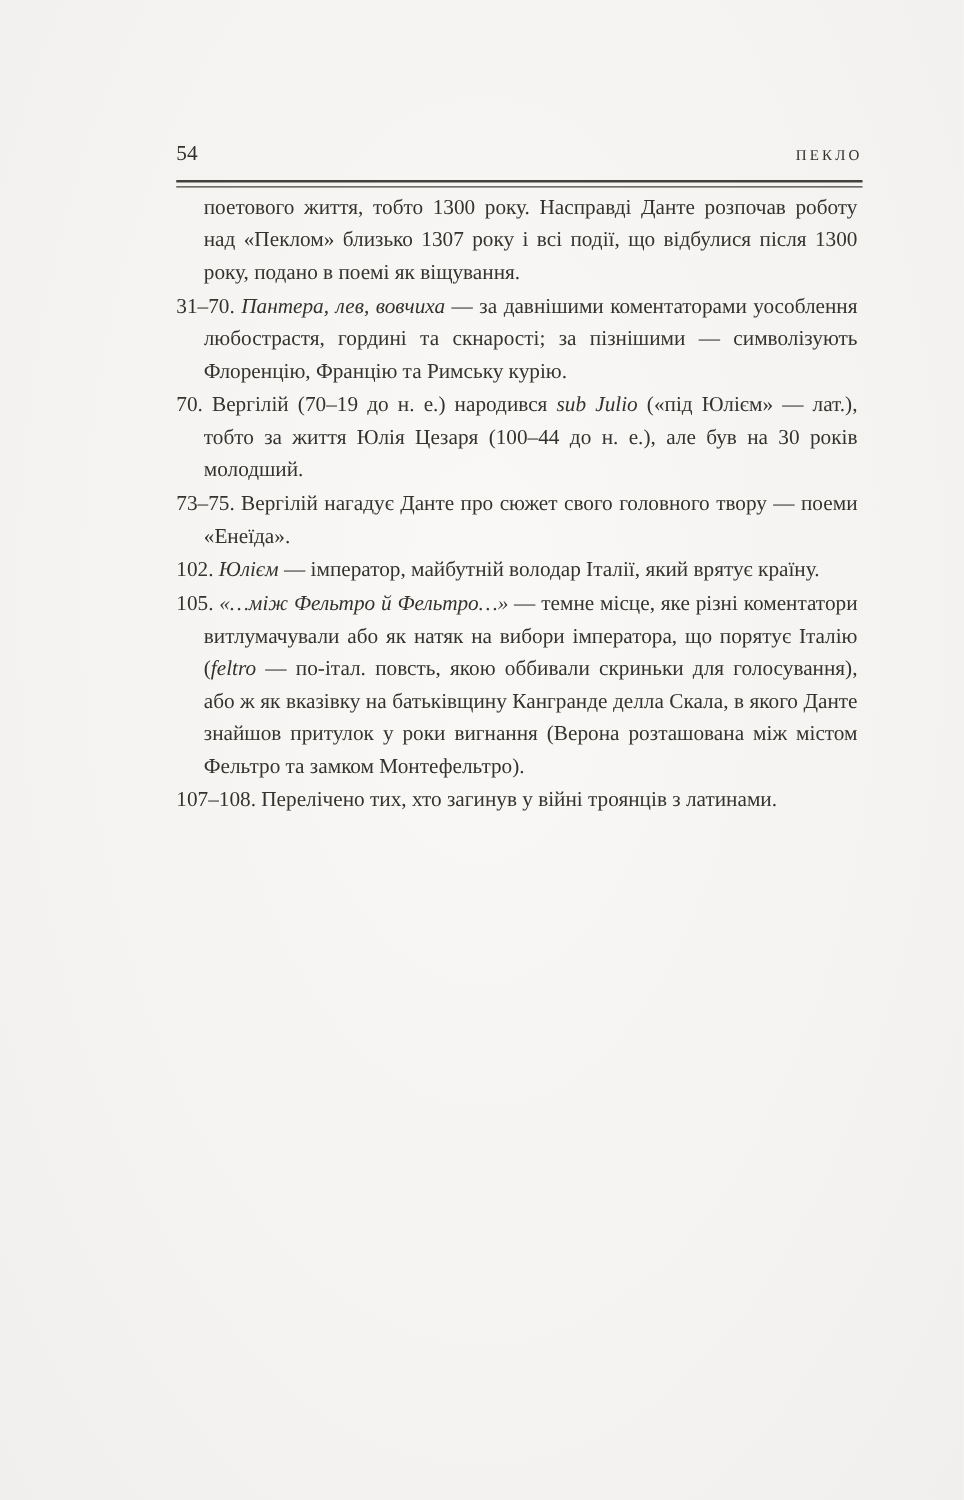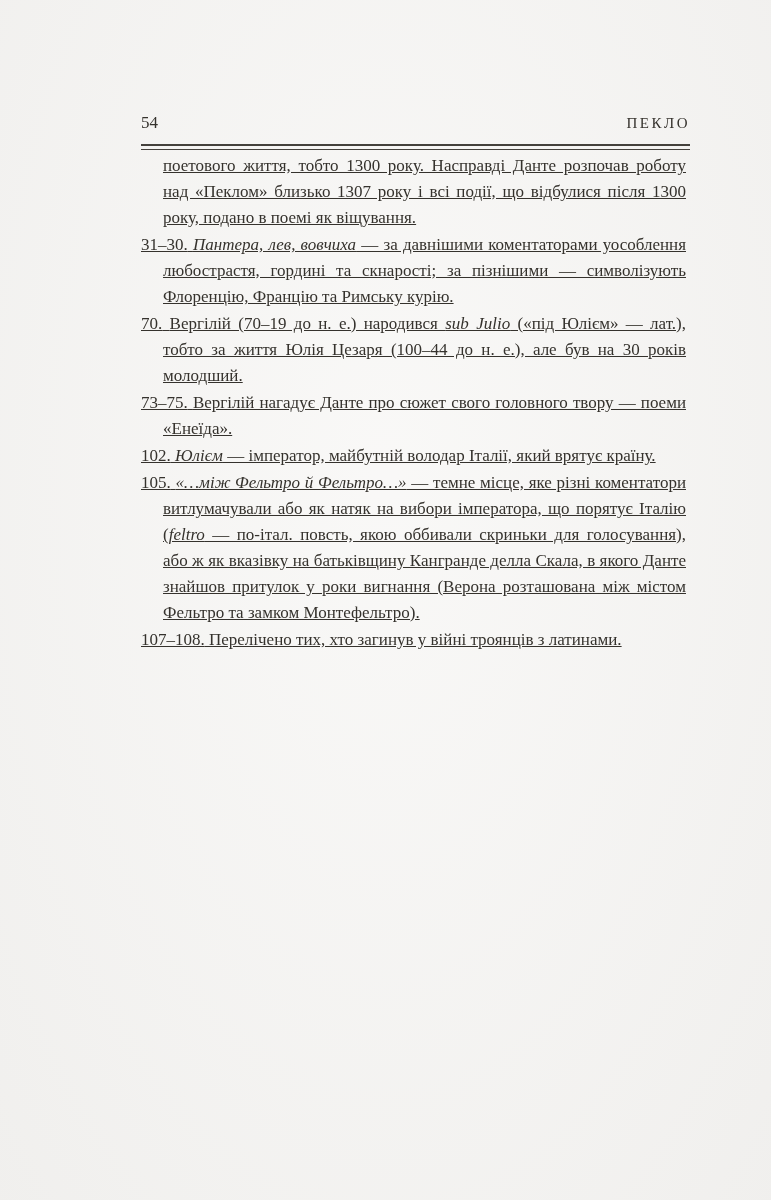--- a/index.html
+++ b/index.html
@@ -25,21 +25,21 @@
     width:549px;
     display:flex;
     justify-content:space-between;
     align-items:baseline;
   }
   .page-number{
     font-size:17px;
     line-height:22px;
   }
   .running-title{
-    font-size:15px;
+    font-size:12px;
     letter-spacing:2.5px;
     line-height:22px;
   }
   .header-rule{
     position:absolute;
     left:141px;
     top:144px;
     width:549px;
     height:3px;
     border-top:2.2px solid var(--rule);
@@ -53,21 +53,20 @@
     width:549px;
     font-size:17px;
     line-height:26px;
     text-align:justify;
   }
   .note{
     margin:0 4px 1px 0;
     padding-left:22px;
     text-indent:-22px;
     hyphens:manual;
-    text-decoration:underline;
     -webkit-hyphens:manual;
   }
   .note.continuation{
     text-indent:0;
   }
   .note em{
     font-style:italic;
   }
 </style>
 </head>
@@ -76,20 +75,20 @@
 <div class="page">
   <header class="page-header">
     <span class="page-number">54</span>
     <span class="running-title">ПЕКЛО</span>
   </header>
 
   <div class="header-rule"></div>
 
   <main class="notes">
       <p class="note continuation"><span>поетового життя, тобто 1300 року. Насправді Данте роз­почав роботу над «Пеклом» близько 1307 року і всі події, що відбулися після 1300 року, подано в поемі як віщуван­ня.</span></p>
-      <p class="note"><span class="note-number">31–30.</span> <em>Пантера, лев, вовчиха</em><span> — за давнішими коментатора­ми уособлення любострастя, гордині та скнарості; за піз­нішими — символізують Флоренцію, Францію та Римську курію.</span></p>
+      <p class="note"><span class="note-number">31–70.</span> <em>Пантера, лев, вовчиха</em><span> — за давнішими коментатора­ми уособлення любострастя, гордині та скнарості; за піз­нішими — символізують Флоренцію, Францію та Римську курію.</span></p>
       <p class="note"><span class="note-number">70.</span> <span>Вергілій (70–19 до н. е.) народився </span><em>sub Julio</em><span> («під Юлієм» — лат.), тобто за життя Юлія Цезаря (100–44 до н. е.), але був на 30 років молодший.</span></p>
       <p class="note"><span class="note-number">73–75.</span> <span>Вергілій нагадує Данте про сюжет свого головного твору — поеми «Енеїда».</span></p>
       <p class="note"><span class="note-number">102.</span> <em>Юлієм</em><span> — імператор, майбутній володар Італії, який вря­тує країну.</span></p>
       <p class="note"><span class="note-number">105.</span> <em>«…між Фельтро й Фельтро…»</em><span> — темне місце, яке різні коментатори витлумачували або як натяк на вибори імпе­ратора, що порятує Італію (</span><em>feltro</em><span> — по-італ. повсть, якою оббивали скриньки для голосування), або ж як вказівку на батьківщину Кангранде делла Скала, в якого Данте знай­шов притулок у роки вигнання (Верона розташована між містом Фельтро та замком Монтефельтро).</span></p>
       <p class="note"><span class="note-number">107–108.</span> <span>Перелічено тих, хто загинув у війні троянців з ла­тинами.</span></p>
     </main>
 </div>
 
 </body></html>

